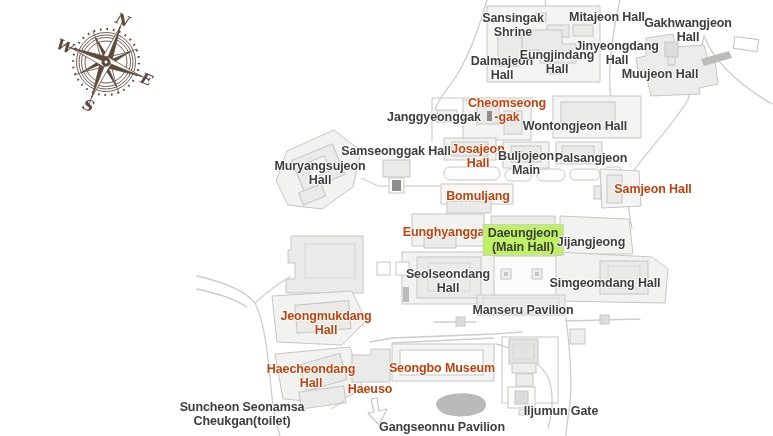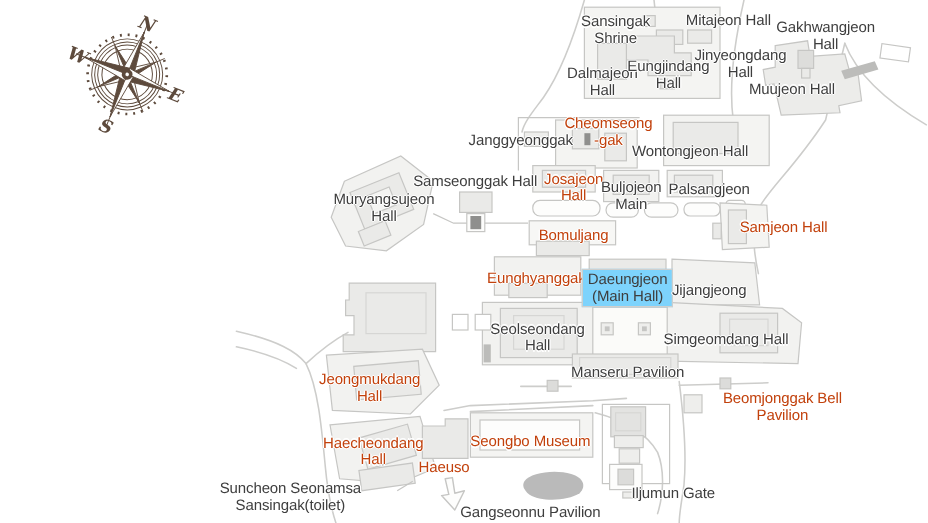--- a/index.html
+++ b/index.html
@@ -5,27 +5,27 @@
   html,body{margin:0;padding:0;}
   body{
     width:773px;height:436px;overflow:hidden;background:#ffffff;
     font-family:"Liberation Sans", sans-serif;position:relative;
   }
   #map-root{position:absolute;inset:0;width:773px;height:436px;}
   svg{position:absolute;left:0;top:0;}
   .lbl{
     position:absolute;transform:translate(-50%,-50%);
     white-space:pre-line;text-align:center;
-    font-size:12.5px;font-weight:400;line-height:1.12;color:#3e3e3e;
+    font-size:12.5px;font-weight:700;line-height:1.12;color:#3e3e3e;
     letter-spacing:-0.1px;
     text-shadow:0 1px 0 #fff,0 -1px 0 #fff,1px 0 0 #fff,-1px 0 0 #fff;
   }
   .lbl.muted{color:#c2410c;}
   .lbl.boxed{
-    background:#7dd3fc;border:1px solid #cfcfcd;padding:1px 4px;
+    background:#bef264;border:1px solid #cfcfcd;padding:1px 4px;
     text-shadow:none;
   }
 </style>
 </head>
 <body>
 
 <div id="map-root">
 
   <svg width="773" height="436" viewBox="0 0 773 436">
 
@@ -296,24 +296,23 @@
   <div class="lbl muted" style="left:653px;top:189px">Samjeon Hall</div>
   <div class="lbl muted" style="left:478px;top:196px">Bomuljang</div>
   <div class="lbl muted" style="left:447px;top:232px">Eunghyanggak</div>
   <div class="lbl boxed" style="left:523px;top:240px">Daeungjeon
 (Main Hall)</div>
   <div class="lbl" style="left:591px;top:242px">Jijangjeong</div>
   <div class="lbl" style="left:448px;top:281px">Seolseondang
 Hall</div>
   <div class="lbl" style="left:605px;top:283px">Simgeomdang Hall</div>
   <div class="lbl" style="left:523px;top:310px">Manseru Pavilion</div>
-  <div class="lbl muted" style="left:308px;top:323px">Jeongmukdang
-Hall</div>
-  <div class="lbl muted" style="left:652px;top:339px">Beomjonggak Bell Pavilion</div>
+  <div class="lbl muted" style="left:326px;top:323px">Jeongmukdang
+Hall</div>
   <div class="lbl muted" style="left:311px;top:376px">Haecheondang
 Hall</div>
   <div class="lbl muted" style="left:370px;top:389px">Haeuso</div>
   <div class="lbl muted" style="left:442px;top:368px">Seongbo Museum</div>
   <div class="lbl" style="left:242px;top:414px">Suncheon Seonamsa
-Sansingak(toilet)</div>
+Cheukgan(toilet)</div>
   <div class="lbl" style="left:561px;top:411px">Iljumun Gate</div>
   <div class="lbl" style="left:442px;top:427px">Gangseonnu Pavilion</div>
 </div>
 
 </body></html>

